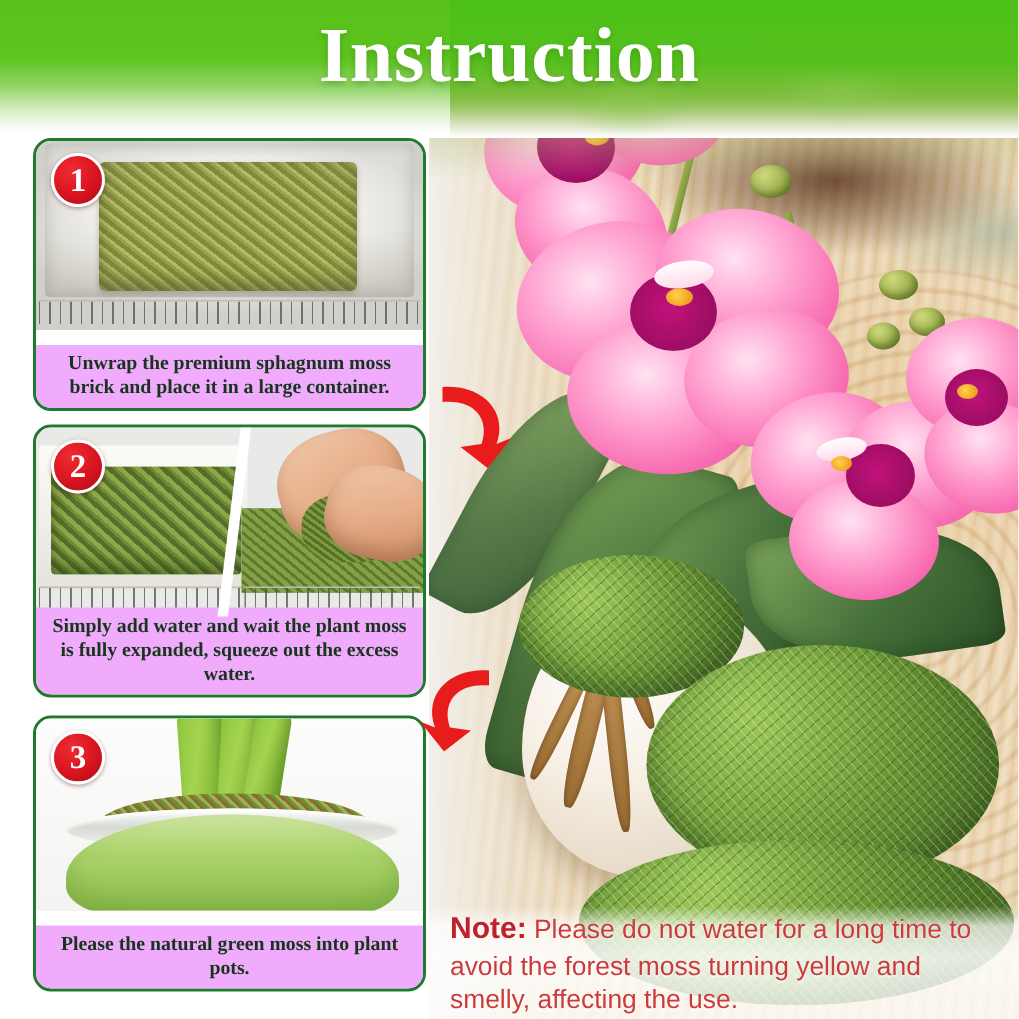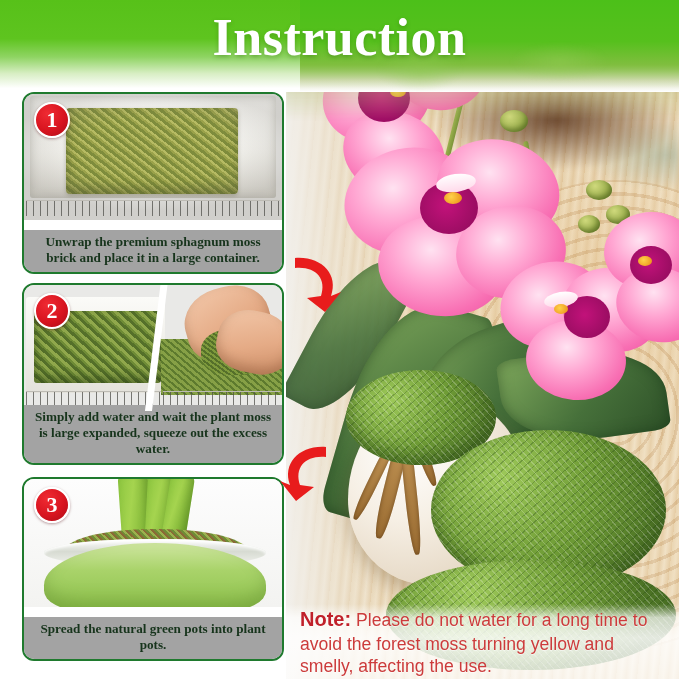--- a/index.html
+++ b/index.html
@@ -217,21 +217,21 @@
   .card-caption {
     position: absolute;
     left: 0; right: 0; bottom: 0;
     padding: 4px 6px 6px;
     text-align: center;
     font-family: "Liberation Serif", serif;
     font-size: 13.2px;
     font-weight: 700;
     line-height: 1.22;
     color: #17341c;
-    background: #a3a3a3;
+    background: #f0abfc;
   }
 
   .badge {
     position: absolute;
     left: 10px; top: 8px;
     width: 36px; height: 36px;
     border-radius: 50%;
     background: radial-gradient(circle at 36% 30%, #ef2b33 0%, #d8141f 55%, #ad0c18 100%);
     border: 2px solid #ffffff;
     box-sizing: border-box;
@@ -496,35 +496,35 @@
       <div class="split-right">
         <div class="bgmoss2"></div>
         <div class="hand h1"></div>
         <div class="squeeze-moss"></div>
         <div class="hand h2"></div>
         <div class="ruler"></div>
       </div>
       <div class="split-div"></div>
     </div>
     <div class="badge">2</div>
-    <div class="card-caption">Simply add water and wait the plant moss is large expanded, squeeze out the excess water.</div>
+    <div class="card-caption">Simply add water and wait the plant moss is fully expanded, squeeze out the excess water.</div>
   </div>
 
   <div class="card c3">
     <div class="card-photo">
       <div class="c3-bg"></div>
       <div class="blade b1"></div>
       <div class="blade b2"></div>
       <div class="blade b3"></div>
       <div class="moss3"></div>
       <div class="pot3-rim"></div>
       <div class="pot3"></div>
     </div>
     <div class="badge">3</div>
-    <div class="card-caption">Spread the natural green pots into plant pots.</div>
+    <div class="card-caption">Please the natural green moss into plant pots.</div>
   </div>
 
   <div class="arrow a1">
     <svg viewBox="0 0 64 64" width="64" height="64">
       <path d="M14 6 C40 4 58 22 50 44 L60 40 L44 60 L26 46 L40 44 C46 26 34 14 14 16 Z" fill="#e81c1c"></path>
     </svg>
   </div>
   <div class="arrow a2">
     <svg viewBox="0 0 64 64" width="64" height="64">
       <path d="M50 4 C24 2 6 20 14 42 L4 38 L20 58 L38 44 L24 42 C18 24 30 12 50 14 Z" fill="#e81c1c"></path>

